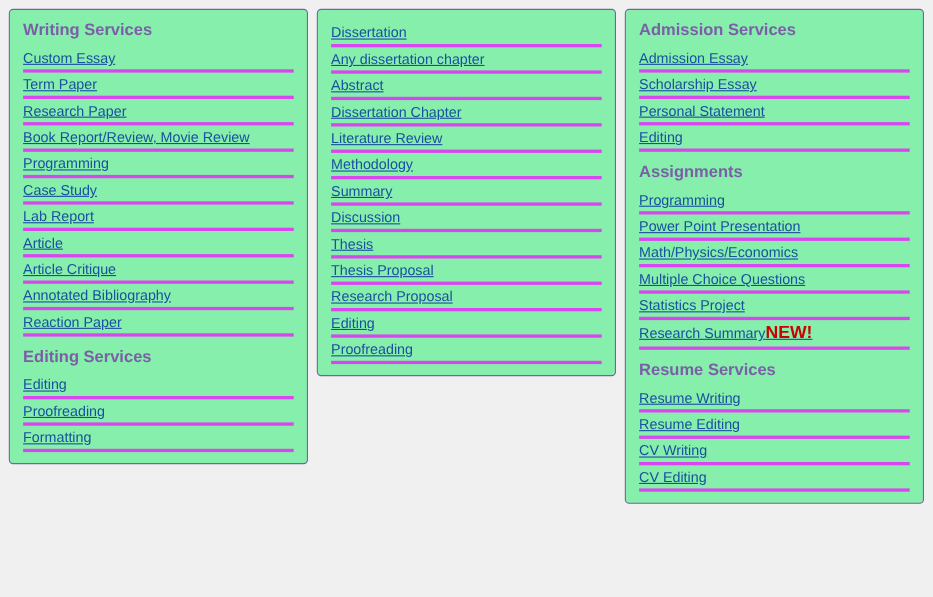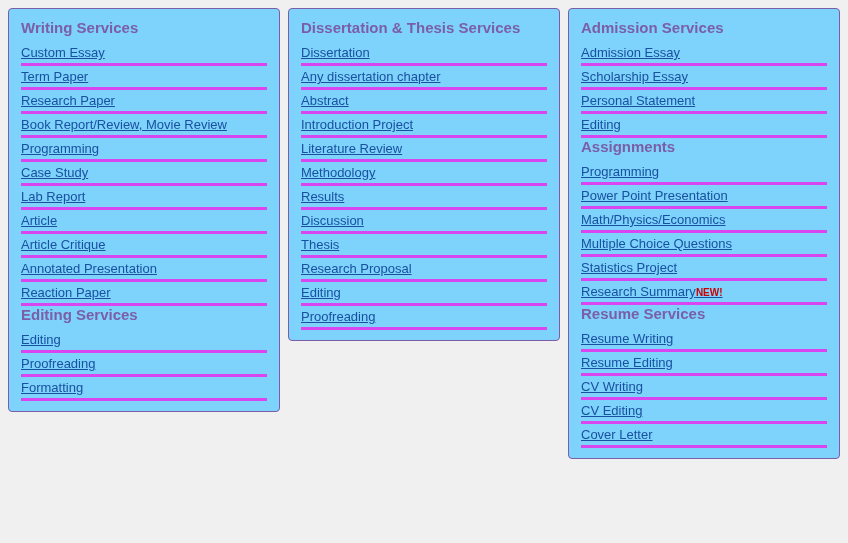--- a/index.html
+++ b/index.html
@@ -8,83 +8,84 @@
       font-size: 13px;
       background: #f0f0f0;
       padding: 8px;
     }
     .columns-wrapper {
       display: flex;
       gap: 8px;
       align-items: flex-start;
     }
     .column {
-      background: #7dd3fc;
+      background: #86efac;
       border: 1.5px solid #7b5ea7;
       border-radius: 4px;
       padding: 10px 12px;
       flex: 1;
     }
     .section-title {
       font-size: 15px;
       font-weight: bold;
       color: #7b5ea7;
       margin-bottom: 6px;
+      margin-top: 10px;
     }
     .section-title:first-child {
       margin-top: 0;
     }
     .menu-item {
       display: block;
       color: #1a50a0;
       padding: 3px 0;
       border-bottom: 3px solid #d946ef;
       cursor: pointer;
       font-size: 13px;
     }
     .new-badge {
       color: #cc0000;
       font-weight: bold;
-      font-size: 10px;
+      font-size: 16px;
       text-decoration: none;
     }
   </style>
 </head>
 <body>
 
 <div class="columns-wrapper">
 <div class="column">
       <div class="section-title">Writing Services</div>
       <a class="menu-item" href="#">Custom Essay</a>
       <a class="menu-item" href="#">Term Paper</a>
       <a class="menu-item" href="#">Research Paper</a>
       <a class="menu-item" href="#">Book Report/Review, Movie Review</a>
       <a class="menu-item" href="#">Programming</a>
       <a class="menu-item" href="#">Case Study</a>
       <a class="menu-item" href="#">Lab Report</a>
       <a class="menu-item" href="#">Article</a>
       <a class="menu-item" href="#">Article Critique</a>
-      <a class="menu-item" href="#">Annotated Presentation</a>
+      <a class="menu-item" href="#">Annotated Bibliography</a>
       <a class="menu-item" href="#">Reaction Paper</a>
       <div class="section-title">Editing Services</div>
       <a class="menu-item" href="#">Editing</a>
       <a class="menu-item" href="#">Proofreading</a>
       <a class="menu-item" href="#">Formatting</a>
     </div>
     <div class="column">
-      <div class="section-title">Dissertation &amp; Thesis Services</div>
       <a class="menu-item" href="#">Dissertation</a>
       <a class="menu-item" href="#">Any dissertation chapter</a>
       <a class="menu-item" href="#">Abstract</a>
-      <a class="menu-item" href="#">Introduction Project</a>
+      <a class="menu-item" href="#">Dissertation Chapter</a>
       <a class="menu-item" href="#">Literature Review</a>
       <a class="menu-item" href="#">Methodology</a>
-      <a class="menu-item" href="#">Results</a>
+      <a class="menu-item" href="#">Summary</a>
       <a class="menu-item" href="#">Discussion</a>
       <a class="menu-item" href="#">Thesis</a>
+      <a class="menu-item" href="#">Thesis Proposal</a>
       <a class="menu-item" href="#">Research Proposal</a>
       <a class="menu-item" href="#">Editing</a>
       <a class="menu-item" href="#">Proofreading</a>
     </div>
     <div class="column">
       <div class="section-title">Admission Services</div>
       <a class="menu-item" href="#">Admission Essay</a>
       <a class="menu-item" href="#">Scholarship Essay</a>
       <a class="menu-item" href="#">Personal Statement</a>
       <a class="menu-item" href="#">Editing</a>
@@ -93,15 +94,14 @@
       <a class="menu-item" href="#">Power Point Presentation</a>
       <a class="menu-item" href="#">Math/Physics/Economics</a>
       <a class="menu-item" href="#">Multiple Choice Questions</a>
       <a class="menu-item" href="#">Statistics Project</a>
       <a class="menu-item" href="#">Research Summary<span class="new-badge">NEW!</span></a>
       <div class="section-title">Resume Services</div>
       <a class="menu-item" href="#">Resume Writing</a>
       <a class="menu-item" href="#">Resume Editing</a>
       <a class="menu-item" href="#">CV Writing</a>
       <a class="menu-item" href="#">CV Editing</a>
-      <a class="menu-item" href="#">Cover Letter</a>
     </div>
   </div>
 
 </body></html>

